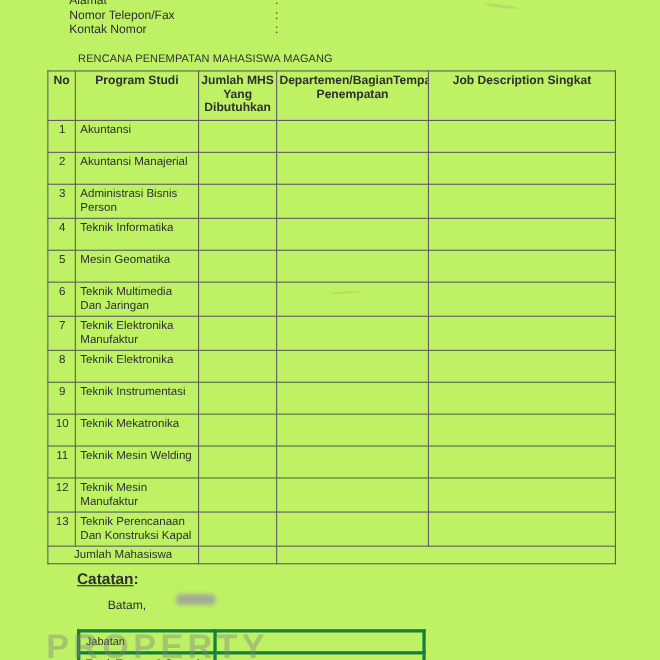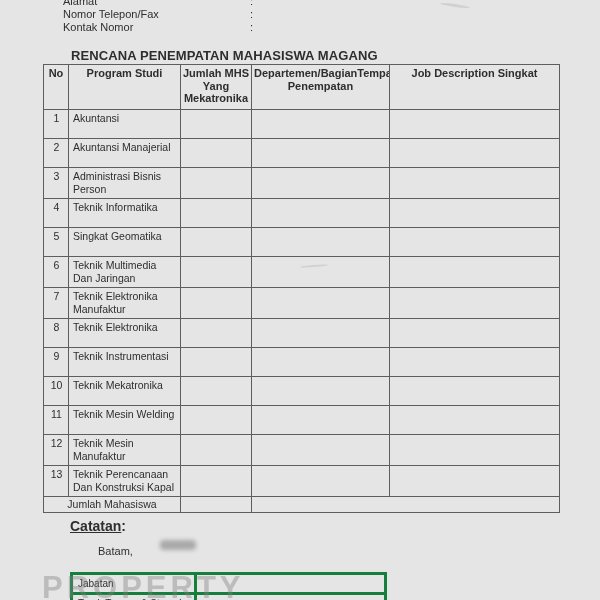--- a/index.html
+++ b/index.html
@@ -5,42 +5,42 @@
   html, body {
     margin: 0;
     padding: 0;
     background: #ffffff;
   }
   .page {
     position: relative;
     width: 600px;
     height: 600px;
     overflow: hidden;
-    background: #e5e5e5;
+    background: #bef264;
     font-family: "Liberation Sans", sans-serif;
     color: #2e2e2e;
   }
   
   .top-fields {
     position: absolute;
     left: 63px;
     top: -5px;
     font-size: 11px;
     line-height: 13px;
   }
   .field-row { display: flex; }
   .f-label { display: inline-block; width: 187px; }
   .f-colon { display: inline-block; }
   
   .heading {
     position: absolute;
     left: 71px;
     top: 48px;
-    font-size: 13px;
-    font-weight: 700;
+    font-size: 10px;
+    font-weight: 400;
     letter-spacing: 0.1px;
   }
   
   table.main-table {
     position: absolute;
     left: 43px;
     top: 64px;
     width: 516px;
     border-collapse: collapse;
     table-layout: fixed;
@@ -172,21 +172,21 @@
       <col style="width:25px">
       <col style="width:112px">
       <col style="width:71px">
       <col style="width:138px">
       <col style="width:170px">
     </colgroup>
     <thead>
       <tr>
         <th>No</th>
         <th>Program Studi</th>
-        <th>Jumlah MHS Yang Mekatronika</th>
+        <th>Jumlah MHS Yang Dibutuhkan</th>
         <th>Departemen/BagianTempat Penempatan</th>
         <th>Job Description Singkat</th>
       </tr>
     </thead>
     <tbody>
 
     <tr>
         <td class="c-no">1</td>
         <td class="c-program">Akuntansi</td>
         <td class="c-jumlah"></td>
@@ -209,21 +209,21 @@
       </tr>
         <tr>
         <td class="c-no">4</td>
         <td class="c-program">Teknik Informatika</td>
         <td class="c-jumlah"></td>
         <td class="c-dep"></td>
         <td class="c-job"></td>
       </tr>
         <tr>
         <td class="c-no">5</td>
-        <td class="c-program">Singkat Geomatika</td>
+        <td class="c-program">Mesin Geomatika</td>
         <td class="c-jumlah"></td>
         <td class="c-dep"></td>
         <td class="c-job"></td>
       </tr>
         <tr>
         <td class="c-no">6</td>
         <td class="c-program">Teknik Multimedia Dan Jaringan</td>
         <td class="c-jumlah"></td>
         <td class="c-dep"></td>
         <td class="c-job"></td>

